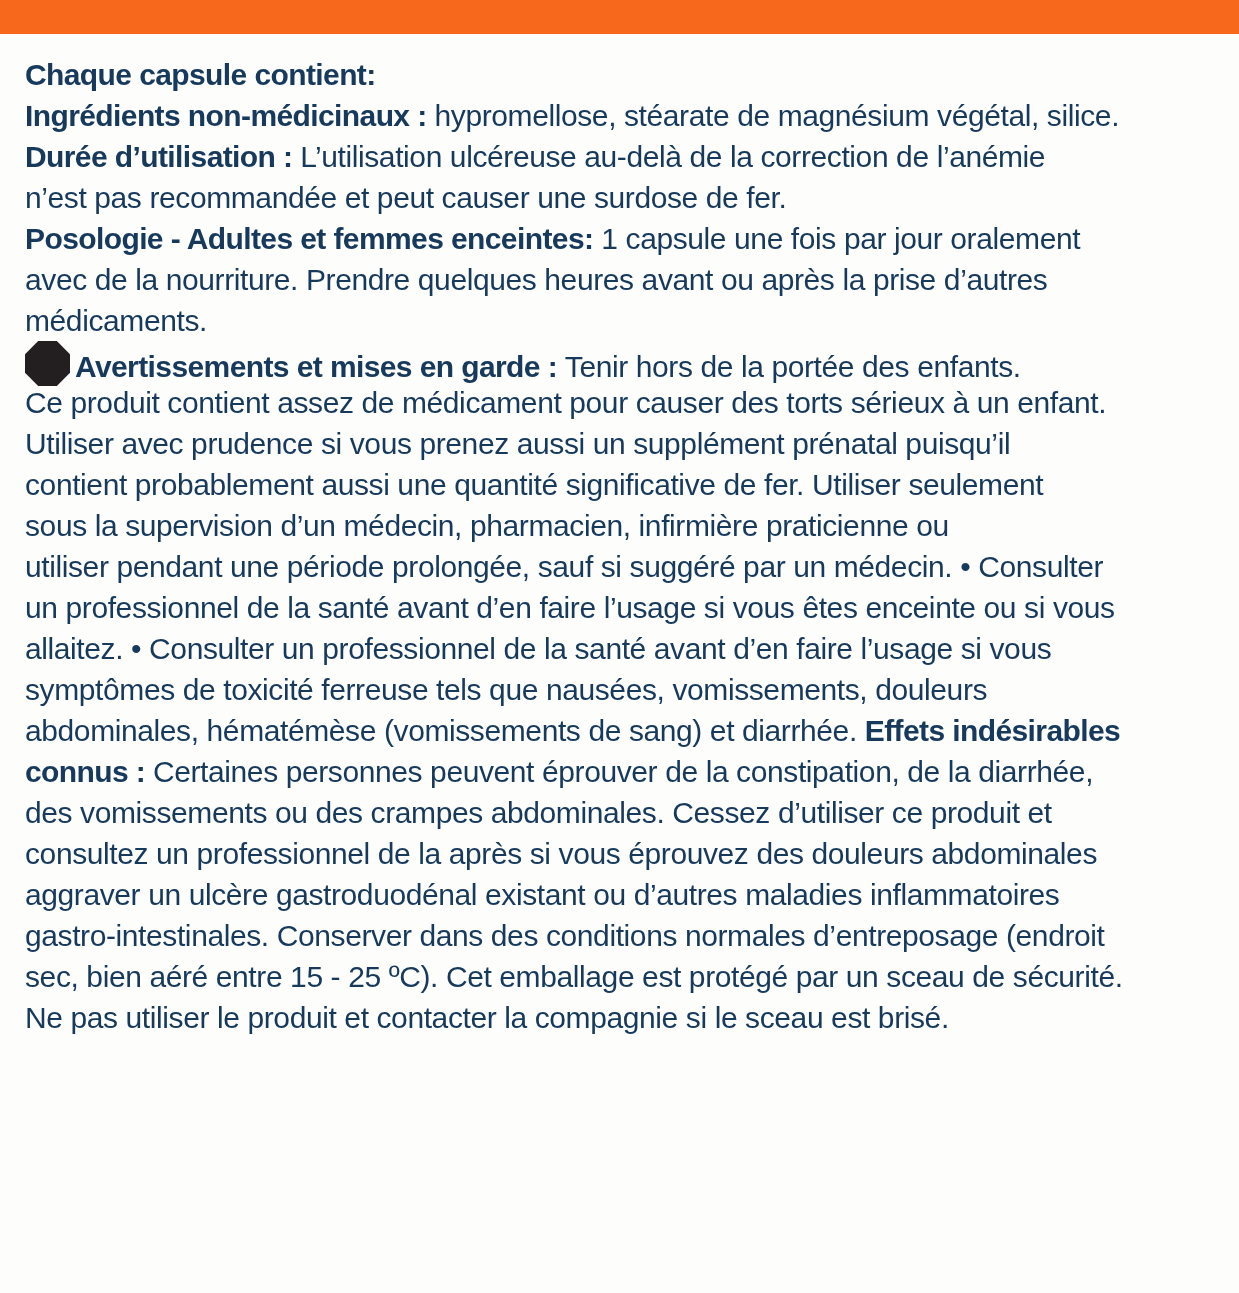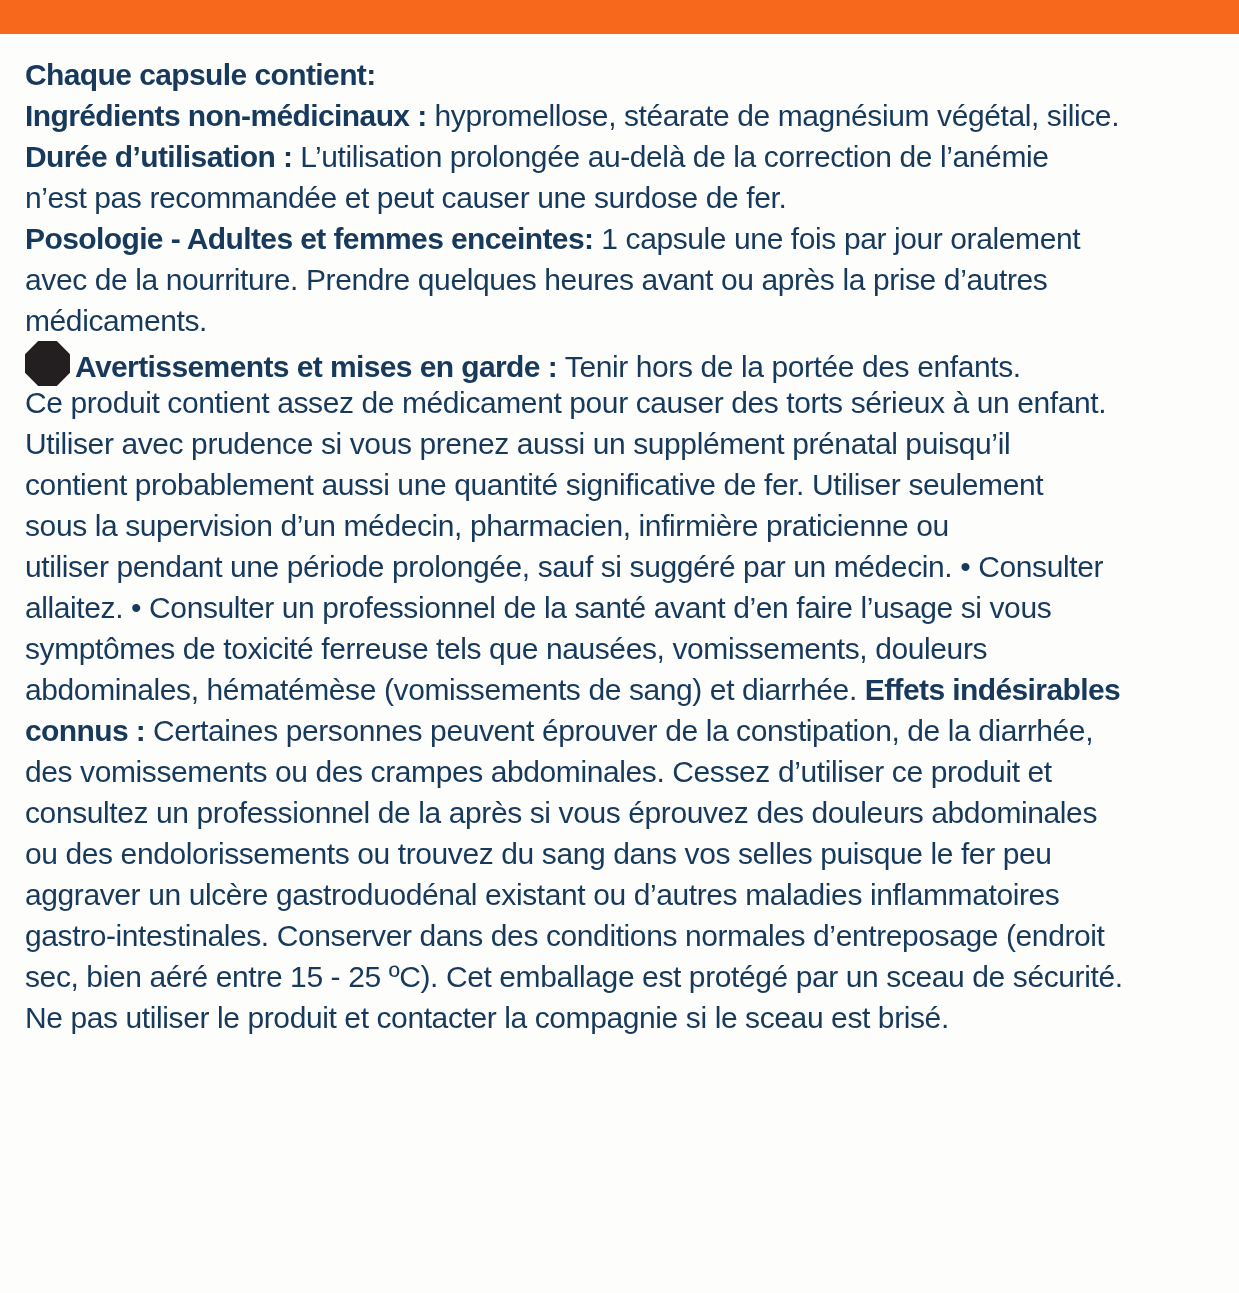--- a/index.html
+++ b/index.html
@@ -36,36 +36,36 @@
 </style>
 </head>
 <body style="background: rgb(253, 253, 251);">
 
 <div class="top-bar" style="background: rgb(248, 104, 28);"></div>
 
 <div class="label-body" style="color: rgb(22, 57, 92);">
   <div id="label-lines">
       <div class="line"><span class="run b">Chaque capsule contient:</span></div>
       <div class="line"><span class="run b">Ingrédients non-médicinaux :</span><span class="run"> hypromellose, stéarate de magnésium végétal, silice.</span></div>
-      <div class="line"><span class="run b">Durée d’utilisation :</span><span class="run"> L’utilisation prolongée au-delà de la correction de l’anémie</span></div>
+      <div class="line"><span class="run b">Durée d’utilisation :</span><span class="run"> L’utilisation ulcéreuse au-delà de la correction de l’anémie</span></div>
       <div class="line"><span class="run">n’est pas recommandée et peut causer une surdose de fer.</span></div>
       <div class="line"><span class="run b">Posologie - Adultes et femmes enceintes:</span><span class="run"> 1 capsule une fois par jour oralement</span></div>
       <div class="line"><span class="run">avec de la nourriture. Prendre quelques heures avant ou après la prise d’autres</span></div>
       <div class="line"><span class="run">médicaments.</span></div>
       <div class="line"><span class="octagon" style="background: rgb(35, 31, 32);"></span><span class="run b">Avertissements et mises en garde : </span><span class="run">Tenir hors de la portée des enfants.</span></div>
       <div class="line"><span class="run">Ce produit contient assez de médicament pour causer des torts sérieux à un enfant.</span></div>
       <div class="line"><span class="run">Utiliser avec prudence si vous prenez aussi un supplément prénatal puisqu’il</span></div>
       <div class="line"><span class="run">contient probablement aussi une quantité significative de fer.  Utiliser seulement</span></div>
       <div class="line"><span class="run">sous la supervision d’un médecin, pharmacien, infirmière praticienne ou</span></div>
       <div class="line"><span class="run">utiliser pendant une période prolongée, sauf si suggéré par un médecin. • Consulter</span></div>
+      <div class="line"><span class="run">un professionnel de la santé avant d’en faire l’usage si vous êtes enceinte ou si vous</span></div>
       <div class="line"><span class="run">allaitez. • Consulter un professionnel de la santé avant d’en faire l’usage si vous</span></div>
       <div class="line"><span class="run">symptômes de toxicité ferreuse tels que nausées, vomissements, douleurs</span></div>
       <div class="line"><span class="run">abdominales, hématémèse (vomissements de sang) et diarrhée. </span><span class="run b">Effets indésirables</span></div>
       <div class="line"><span class="run b">connus : </span><span class="run">Certaines personnes peuvent éprouver de la constipation, de la diarrhée,</span></div>
       <div class="line"><span class="run">des vomissements ou des crampes abdominales. Cessez d’utiliser ce produit et</span></div>
       <div class="line"><span class="run">consultez un professionnel de la après si vous éprouvez des douleurs abdominales</span></div>
-      <div class="line"><span class="run">ou des endolorissements ou trouvez du sang dans vos selles puisque le fer peu</span></div>
       <div class="line"><span class="run">aggraver un ulcère gastroduodénal existant ou d’autres maladies inflammatoires</span></div>
       <div class="line"><span class="run">gastro-intestinales. Conserver dans des conditions normales d’entreposage (endroit</span></div>
       <div class="line"><span class="run">sec, bien aéré entre 15 - 25 ºC). Cet emballage est protégé par un sceau de sécurité.</span></div>
       <div class="line"><span class="run">Ne pas utiliser le produit et contacter la compagnie si le sceau est brisé.</span></div>
     </div>
 </div>
 
 </body></html>

